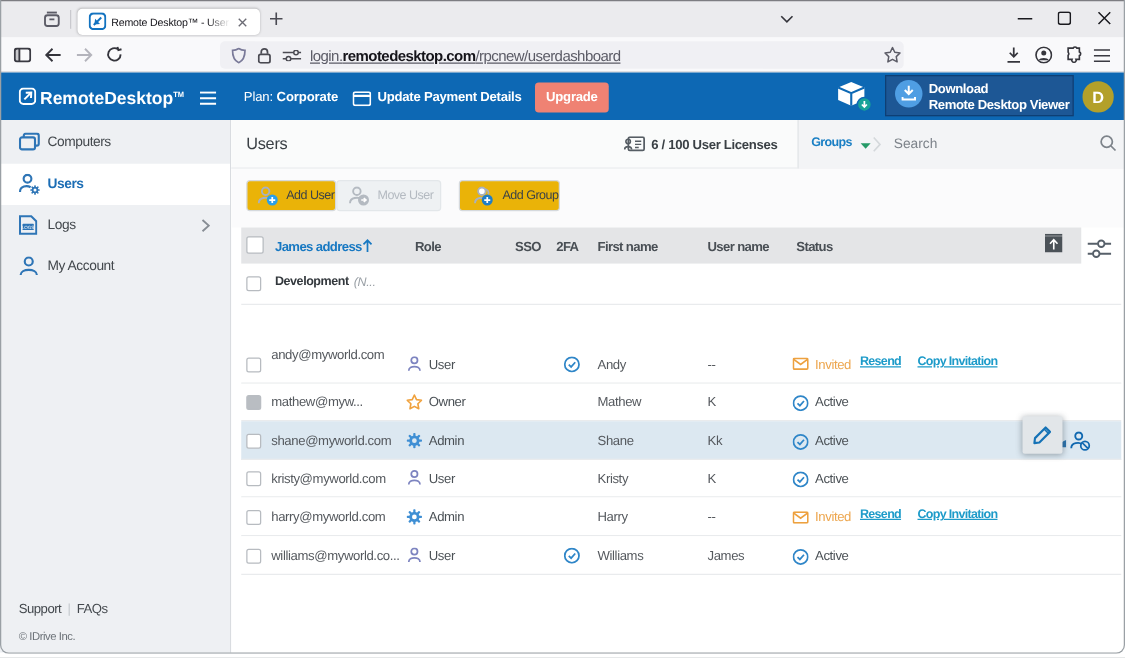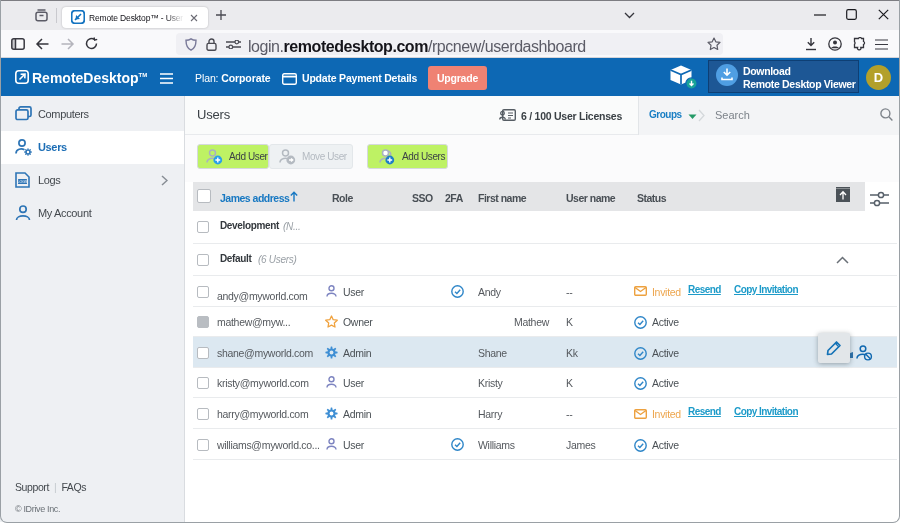--- a/index.html
+++ b/index.html
@@ -8,21 +8,21 @@
 .abs { position:absolute; }
 svg { display:block; }
 
 
 #tabbar { position:absolute; left:0; top:0; width:900px; height:30px; background:#ebebee; border-top:1px solid #7d7d82; }
 #tab { position:absolute; left:62px; top:7px; width:146px; height:21px; background:#fff; border-radius:4px; box-shadow:0 0 2px rgba(0,0,0,.25); }
 #tabtitle { position:absolute; left:27px; top:5.5px; width:99px; height:12px; font-size:8.5px; letter-spacing:-0.15px; color:#15141a; white-space:nowrap; overflow:hidden; }
 #tabfade { position:absolute; left:104px; top:2px; width:24px; height:17px; background:linear-gradient(to right, rgba(255,255,255,0), #fff 75%); }
 #toolbar { position:absolute; left:0; top:30px; width:900px; height:28px; background:#f9f9fb; border-bottom:1px solid #d4d4d9; }
 #urlfield { position:absolute; left:176px; top:33px; width:547px; height:22px; background:#f0f0f4; border-radius:4px; }
-.urltext { position:absolute; left:248px; top:38px; font-size:16px; letter-spacing:-0.45px; color:#5b5b66; white-space:nowrap; }
+.urltext { position:absolute; left:248px; top:38px; font-size:12px; letter-spacing:-0.45px; color:#5b5b66; white-space:nowrap;text-decoration:underline; }
 .urltext b { color:#15141a; font-weight:700; }
 
 
 #apphead { position:absolute; left:0; top:58px; width:900px; height:38px; background:#0d68b4; }
 #logo-text { position:absolute; left:32px; top:70px; color:#fff; font-size:14px; font-weight:700; letter-spacing:0px; }
 #logo-text sup { font-size:6px; }
 #plan { position:absolute; left:195px; top:71.5px; color:#fff; font-size:10.5px; letter-spacing:-0.1px; }
 #plan b { font-weight:700; }
 #updpay { position:absolute; left:302px; top:71.5px; color:#fff; font-size:10.5px; font-weight:700; letter-spacing:-0.2px; }
 #upgrade { position:absolute; left:428px; top:66px; width:59px; height:24px; background:#ef8273; border-radius:3px; color:#fff; font-size:10.5px; font-weight:700; letter-spacing:-0.2px; text-align:center; line-height:24px; }
@@ -44,21 +44,21 @@
 
 #main { position:absolute; left:185px; top:96px; width:715px; height:426px; background:#fff; }
 #topbar { position:absolute; left:0; top:0; width:715px; height:39px; background:#fafbfb; border-bottom:1px solid #e8eaed; }
 #usertitle { position:absolute; left:12px; top:11px; font-size:13px; letter-spacing:-0.2px; color:#3b4146; }
 #lictext { position:absolute; left:336px; top:14px; font-size:10.5px; letter-spacing:-0.25px; font-weight:700; color:#3a4045; }
 #groupsbox { position:absolute; left:453px; top:0; width:264px; height:39px; background:#f3f4f6; border-left:1px solid #e2e5e8; }
 #groupslbl { position:absolute; left:10px; top:13px; font-size:10px; letter-spacing:-0.5px; font-weight:700; color:#1a7fc4; }
 #searchlbl { position:absolute; left:76px; top:13px; font-size:11px; color:#7d838a; }
 
 #btnrow { position:absolute; left:0; top:39px; width:715px; height:47px; background:#fbfbfc; }
-.btn { position:absolute; top:9px; height:25px; background:#bef264; border:1px solid #d5d9dd; border-radius:3px; font-size:10px; letter-spacing:-0.4px; color:#3c4247; }
+.btn { position:absolute; top:9px; height:25px; background:#eab308; border:1px solid #d5d9dd; border-radius:3px; font-size:10px; letter-spacing:-0.4px; color:#3c4247; }
 .btn .t { position:absolute; top:6px; white-space:nowrap; }
 #btn-add { left:12px; width:72px; }
 #btn-move { left:84px; width:84px; background:#eef1f3; border:1px solid #e3e7ea; color:#b4bac1; }
 #btn-group { left:182px; width:81px; }
 
 #thead { position:absolute; left:8px; top:86px; width:672px; height:29px; background:#e4e5e7; }
 .th { position:absolute; top:9.5px; font-size:10.5px; letter-spacing:-0.5px; font-weight:700; color:#494f55; }
 .row { position:absolute; left:8px; width:704px; border-bottom:1px solid #e9ebed; background:#fff; }
 .cell { position:absolute; font-size:10.5px; letter-spacing:-0.3px; color:#55595e; white-space:nowrap; }
 .cbx { position:absolute; left:4px; width:12px; height:12px; background:#fff; border:1px solid #b7bbc0; border-radius:2px; }
@@ -311,21 +311,21 @@
     </div>
     <div class="btn" id="btn-group">
       <svg style="position:absolute;left:8px;top:4px;" width="19" height="16" viewBox="0 0 19 16">
             <circle cx="9.5" cy="4" r="3" fill="#fff" stroke="#a9b1c0" stroke-width="1.5"></circle>
             <path d="M12 2.2 A3 3 0 0 1 14.5 6.5" fill="none" stroke="#a9b1c0" stroke-width="1.4"></path>
             <path d="M16 12 C16.5 9.5 14.5 8.5 13.5 8.3" fill="none" stroke="#a9b1c0" stroke-width="1.4"></path>
             <path d="M4 13.5 C4 8.8 11 8.3 13 10.5" fill="none" stroke="#a9b1c0" stroke-width="1.5"></path>
             <circle cx="13.8" cy="11" r="4.4" fill="#1f7ec7"></circle>
             <path d="M13.8 8.6 L13.8 13.4 M11.4 11 L16.2 11" stroke="#fff" stroke-width="1.4"></path>
           </svg>
-      <div class="t" style="left:34px;">Add Users</div>
+      <div class="t" style="left:34px;">Add Group</div>
     </div>
   </div>
 
   <div id="thead">
     <div class="cbx" style="left:4px;top:7px;width:14px;height:14px;"></div>
     <div class="th" style="left:27px;color:#1778c2;">James address</div>
     <svg class="abs" style="left:97px;top:9px;" width="8" height="11" viewBox="0 0 8 11">
           <path d="M4 10.5 L4 1.5 M0.8 4.5 L4 1.2 L7.2 4.5" fill="none" stroke="#1778c2" stroke-width="1.4"></path>
         </svg>
     <div class="th" style="left:139px;">Role</div>
@@ -345,32 +345,24 @@
         <circle cx="11" cy="4" r="2.6" fill="none" stroke="#57606a" stroke-width="1.5"></circle>
         <path d="M0 12 L4.2 12 M9.8 12 L19 12" stroke="#57606a" stroke-width="1.6"></path>
         <circle cx="7" cy="12" r="2.6" fill="none" stroke="#57606a" stroke-width="1.5"></circle>
       </svg>
 
   <div class="row" style="top:115px;height:33px;">
     <div class="cbx" style="top:10px;"></div>
     <div class="cell grpname" style="left:27px;top:9px;">Development</div>
     <div class="cell grpsub" style="left:90px;top:10px;">(N...</div>
   </div>
-  <div class="row" style="top:148px;height:32px;">
-    <div class="cbx" style="top:10px;"></div>
-    <div class="cell grpname" style="left:27px;top:9px;">Default</div>
-    <div class="cell grpsub" style="left:65px;top:10px;">(6 Users)</div>
-    <svg class="abs" style="left:643px;top:12px;" width="13" height="8" viewBox="0 0 13 8">
-          <path d="M1 7 L6.5 1.5 L12 7" fill="none" stroke="#6a7077" stroke-width="1.5"></path>
-        </svg>
-  </div>
 
   <div class="row" style="top:180px;height:31px;">
     <div class="cbx" style="top:10px;"></div>
-    <div class="cell" style="left:24px;top:14px;">andy@myworld.com</div>
+    <div class="cell" style="left:24px;top:2px;">andy@myworld.com</div>
     <svg class="abs" style="left:133px;top:9px;" width="11" height="12" viewBox="0 0 11 12">
           <circle cx="5.5" cy="3.2" r="2.5" fill="none" stroke="#7d84c0" stroke-width="1.4"></circle>
           <path d="M1 11.5 C1 7.2 10 7.2 10 11.5" fill="none" stroke="#7d84c0" stroke-width="1.4"></path>
         </svg>
     <div class="cell rolelbl" style="left:150px;top:10px;">User</div>
     <svg class="abs" style="left:258px;top:9px;" width="13" height="13" viewBox="0 0 13 13">
           <circle cx="6.5" cy="6.5" r="5.7" fill="none" stroke="#2f86c8" stroke-width="1.4"></circle>
           <path d="M4 6.7 L5.9 8.5 L9.2 4.8" fill="none" stroke="#2f86c8" stroke-width="1.4"></path>
         </svg>
     <div class="cell" style="left:285px;top:10px;">Andy</div>
@@ -383,21 +375,21 @@
     <div class="link" style="left:495px;top:8px;">Resend</div>
     <div class="link" style="left:541px;top:8px;">Copy Invitation</div>
   </div>
   <div class="row" style="top:211px;height:30px;">
     <div class="cbx" style="top:9px;background:#b9bdc2;border-color:#b9bdc2;"></div>
     <div class="cell" style="left:24px;top:9px;">mathew@myw...</div>
     <svg class="abs" style="left:132px;top:8px;" width="13" height="13" viewBox="0 0 13 13">
           <path d="M6.5 1 L8.2 4.7 L12.3 5.2 L9.3 8 L10 12 L6.5 10.1 L3 12 L3.7 8 L0.7 5.2 L4.8 4.7 Z" fill="none" stroke="#f0a23e" stroke-width="1.3" stroke-linejoin="round"></path>
         </svg>
     <div class="cell rolelbl" style="left:150px;top:9px;">Owner</div>
-    <div class="cell" style="left:285px;top:9px;margin-left:36px;">Mathew</div>
+    <div class="cell" style="left:285px;top:9px;">Mathew</div>
     <div class="cell" style="left:373px;top:9px;">K</div>
     <svg class="abs" style="left:441px;top:9px;" width="13" height="13" viewBox="0 0 13 13">
           <circle cx="6.5" cy="6.5" r="5.7" fill="none" stroke="#2f86c8" stroke-width="1.4"></circle>
           <path d="M4 6.7 L5.9 8.5 L9.2 4.8" fill="none" stroke="#2f86c8" stroke-width="1.4"></path>
         </svg>
     <div class="cell statuslbl" style="left:459px;top:9px;">Active</div>
   </div>
   <div class="row" style="top:241px;height:31px;background:#dce8f1;">
     <div class="cbx" style="top:10px;"></div>
     <div class="cell" style="left:24px;top:10px;">shane@myworld.com</div>

